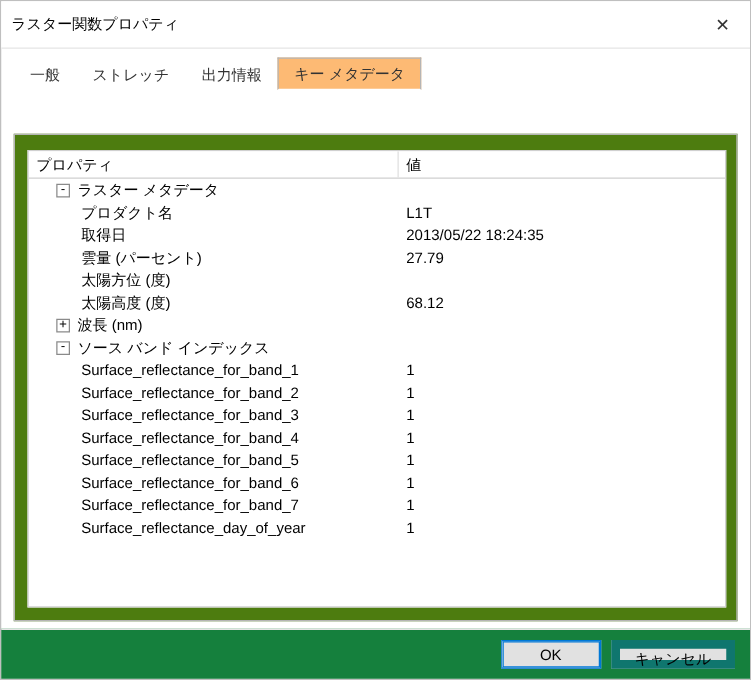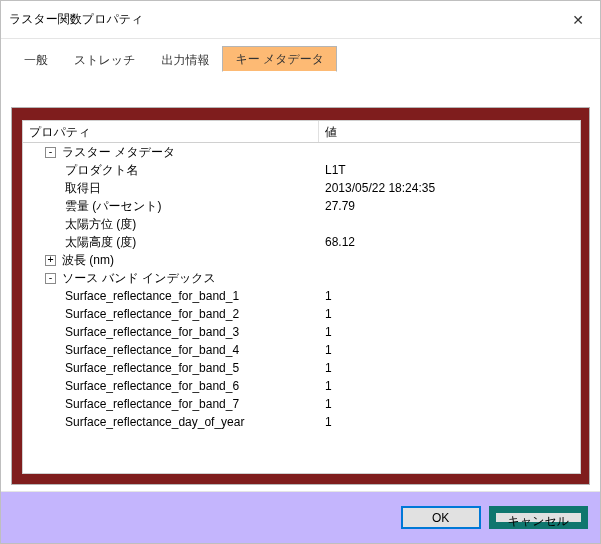--- a/index.html
+++ b/index.html
@@ -71,21 +71,21 @@
   .tab.active {
     background: #fdba74;
     border: 1px solid #b5b5b5;
     border-bottom: 1px solid #fff;
     z-index: 2;
   }
 
   .tab-content {
     border: 1px solid #b5b5b5;
     flex: 1;
-    background: #7f1d1d;
+    background: #4d7c0f;
     padding: 12px 8px 10px 10px;
     position: relative;
     display: flex;
     flex-direction: column;
     overflow: hidden;
   }
 
   .grid {
     flex: 1;
     border: 1px solid #d0d0d0;
@@ -139,28 +139,28 @@
     color: #000;
     cursor: pointer;
     flex: none;
     font-family: monospace;
   }
   .indent-group { width: 18px; display:inline-block; flex:none; }
   .indent-child { width: 38px; display:inline-block; flex:none; }
   .group-label { font-weight: normal; }
 
   .footer {
-    height: 52px;
+    height: 40px;
     display: flex;
     align-items: center;
     justify-content: flex-end;
     padding: 0 12px;
     gap: 8px;
     border-top: 1px solid #e5e5e5;
-    background: #c4b5fd;
+    background: #15803d;
   }
   .btn {
     min-width: 80px;
     height: 23px;
     border: 7px solid #0f766e;
     background: #e1e1e1;
     font-size: 12px;
     font-family: inherit;
     cursor: pointer;
     padding: 0 12px;

